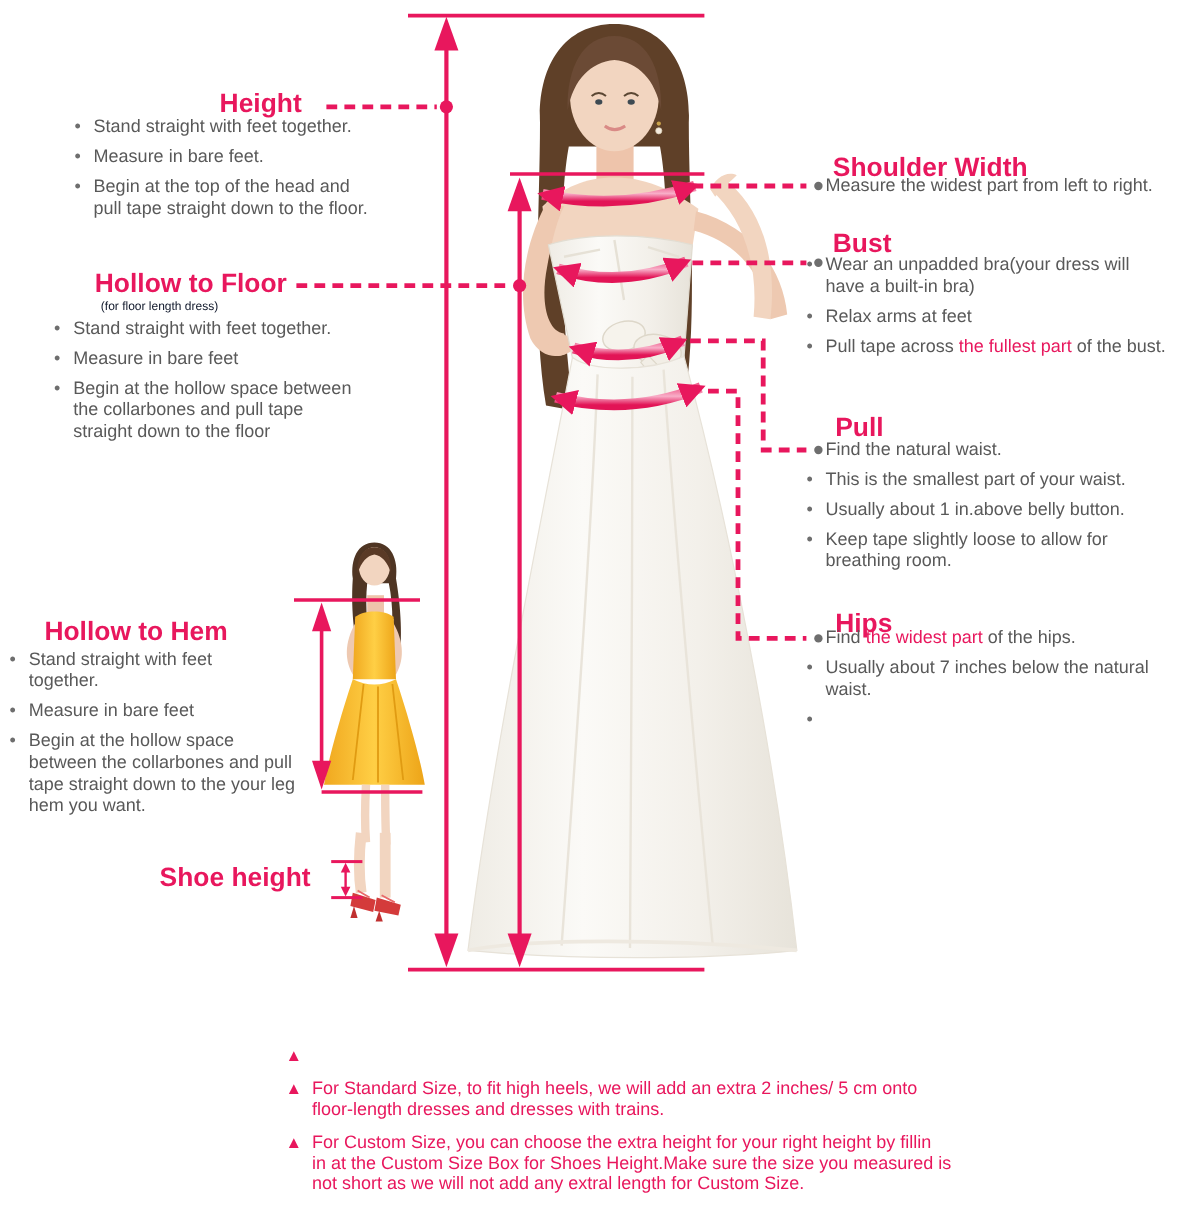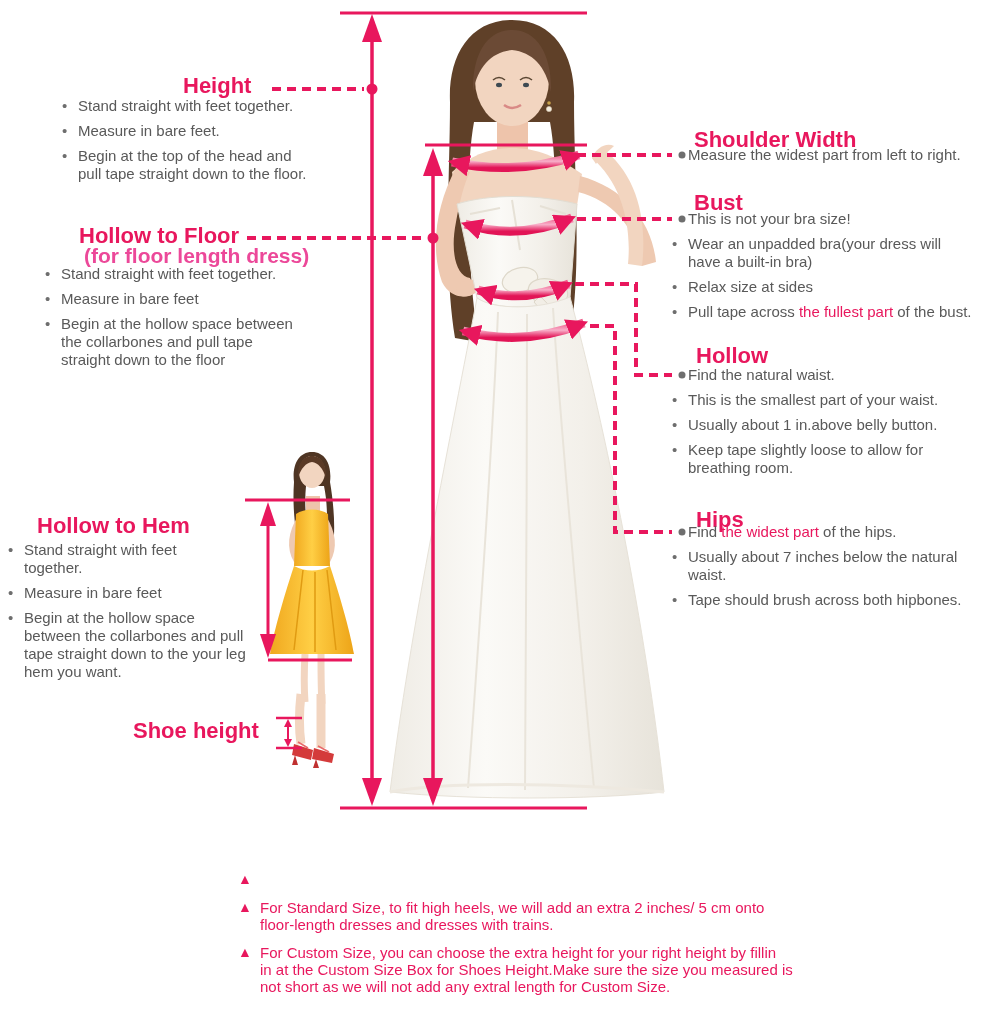--- a/index.html
+++ b/index.html
@@ -2,21 +2,21 @@
 <html><head>
 <meta charset="utf-8">
 <style>
   html,body{margin:0;padding:0;background:#ffffff;}
   #canvas{
     position:relative;width:1000px;height:1024px;background:#ffffff;overflow:hidden;
     font-family:"Liberation Sans", sans-serif;color:#595959;
   }
   .abs{position:absolute;}
   .h1{font-size:22px;font-weight:bold;color:#E8175D;white-space:nowrap;line-height:24px;}
-  .sub{font-size:21px;font-weight:bold;color:#ec4899;white-space:nowrap;line-height:17px;}
+  .sub{font-size:10px;font-weight:normal;color:#0f172a;white-space:nowrap;line-height:17px;}
   .list{display:block;}
   .li{display:flex;align-items:flex-start;margin-bottom:7px;font-size:15px;line-height:18px;}
   .b{flex:0 0 16px;color:#6e6e6e;font-size:15px;line-height:18px;text-align:left;}
   .b.hidden{visibility:hidden;}
   .t{white-space:pre-line;color:#595959;}
   .hl{color:#E8175D;text-align:center;}
   .notes{display:block;}
   .note{display:flex;align-items:flex-start;margin-bottom:11px;font-size:15px;line-height:17px;color:#E8175D;}
   .tri{flex:0 0 22px;color:#E8175D;font-size:14px;line-height:17px;}
   .note .t{color:#E8175D;}
@@ -250,40 +250,36 @@
   <div class="abs h1" style="left:694px;top:128px;">Shoulder Width</div>
   <div class="abs list" style="left:672px;top:146px;width:320px;">
     <div class="li">
       <span class="b hidden">•</span>
       <span class="t">Measure the widest part from left to right.</span>
     </div>
   </div>
 
   <div class="abs h1" style="left:694px;top:191px;">Bust</div>
   <div class="abs list" style="left:672px;top:210px;width:325px;">
-    <div class="li">
-      <span class="b hidden">•</span>
-      <span class="t">This is not your bra size!</span>
-    </div>
     <div class="li" style="margin-top:2px;">
       <span class="b">•</span>
       <span class="t">Wear an unpadded bra(your dress will
 have a built-in bra)</span>
     </div>
     <div class="li">
       <span class="b">•</span>
-      <span class="t">Relax size at sides</span>
+      <span class="t">Relax arms at feet</span>
     </div>
     <div class="li">
       <span class="b">•</span>
       <span class="t"><span>Pull tape across </span><span class="hl">the fullest part</span><span> of the bust.</span></span>
     </div>
   </div>
 
-  <div class="abs h1" style="left:696px;top:344px;">Hollow</div>
+  <div class="abs h1" style="left:696px;top:344px;">Pull</div>
   <div class="abs list" style="left:672px;top:366px;width:325px;">
     <div class="li">
       <span class="b hidden">•</span>
       <span class="t">Find the natural waist.</span>
     </div>
     <div class="li">
       <span class="b">•</span>
       <span class="t">This is the smallest part of your waist.</span>
     </div>
     <div class="li">
@@ -303,21 +299,20 @@
       <span class="b hidden">•</span>
       <span class="t"><span>Find </span><span class="hl">the widest part</span><span> of the hips.</span></span>
     </div>
     <div class="li" style="margin-top:2px;">
       <span class="b">•</span>
       <span class="t">Usually about 7 inches below the natural
 waist.</span>
     </div>
     <div class="li">
       <span class="b">•</span>
-      <span class="t">Tape should brush across both hipbones.</span>
     </div>
   </div>
 
   <div class="abs notes" style="left:238px;top:871px;width:560px;">
     <div class="note">
       <span class="tri">▲</span>
     </div>
     <div class="note">
       <span class="tri">▲</span>
       <span class="t">For Standard Size, to fit high heels, we will add an extra 2 inches/ 5 cm onto

